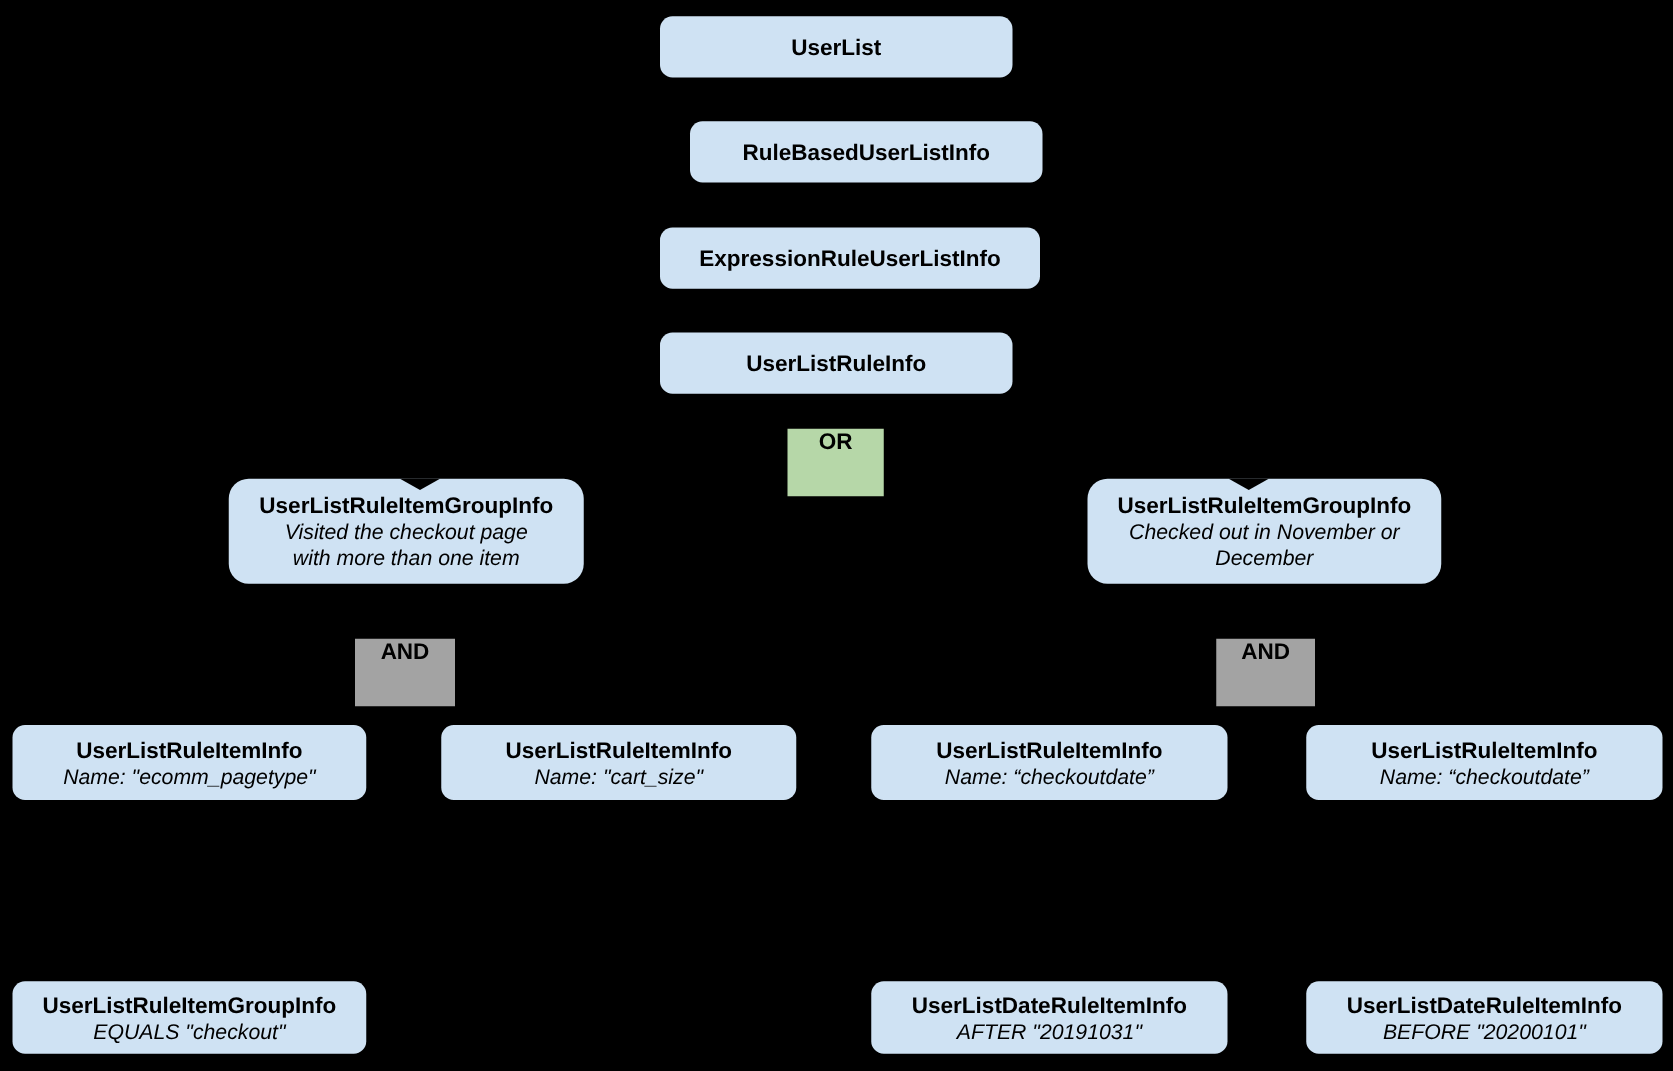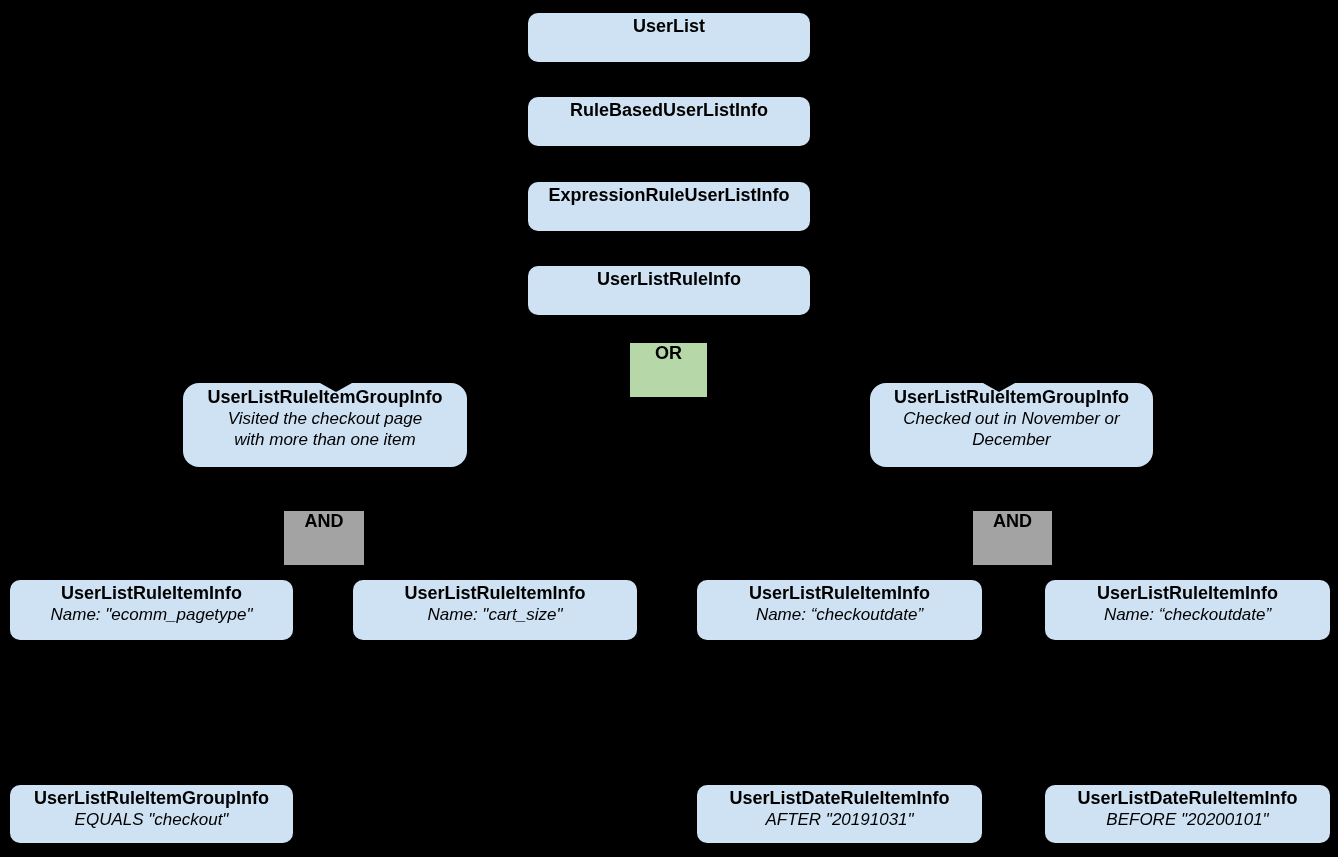--- a/index.html
+++ b/index.html
@@ -16,21 +16,21 @@
     color: #000000;
     overflow: hidden;
   }
   .node {
     position: absolute;
     background: #cfe2f3;
     border-radius: 10px;
     display: flex;
     flex-direction: column;
     align-items: center;
-    justify-content: flex-start;
+    justify-content: center;
     text-align: center;
     box-sizing: border-box;
     padding: 2px 10px;
   }
   .node .title {
     font-weight: bold;
     font-size: 18px;
     line-height: 22px;
     white-space: nowrap;
   }
@@ -72,25 +72,25 @@
 </style>
 </head>
 <body>
 
 <div class="canvas">
 
   <div class="node chain-node" style="left:528px; top:13px; width:282px; height:49px;">
     <span class="title">UserList</span>
   </div>
 
-  <div class="node chain-node" style="left:528px; top:97px; width:282px; height:49px;">
+  <div class="node chain-node" style="left:552px; top:97px; width:282px; height:49px;">
     <span class="title">RuleBasedUserListInfo</span>
   </div>
 
-  <div class="node chain-node" style="left:528px; top:182px; width:282px; height:49px;">
+  <div class="node chain-node" style="left:528px; top:182px; width:304px; height:49px;">
     <span class="title">ExpressionRuleUserListInfo</span>
   </div>
 
   <div class="node chain-node" style="left:528px; top:266px; width:282px; height:49px;">
     <span class="title">UserListRuleInfo</span>
   </div>
 
   <div class="op-node op-or" style="left:630px; top:343px; width:77px; height:54px;">
     <span>OR</span>
   </div>

